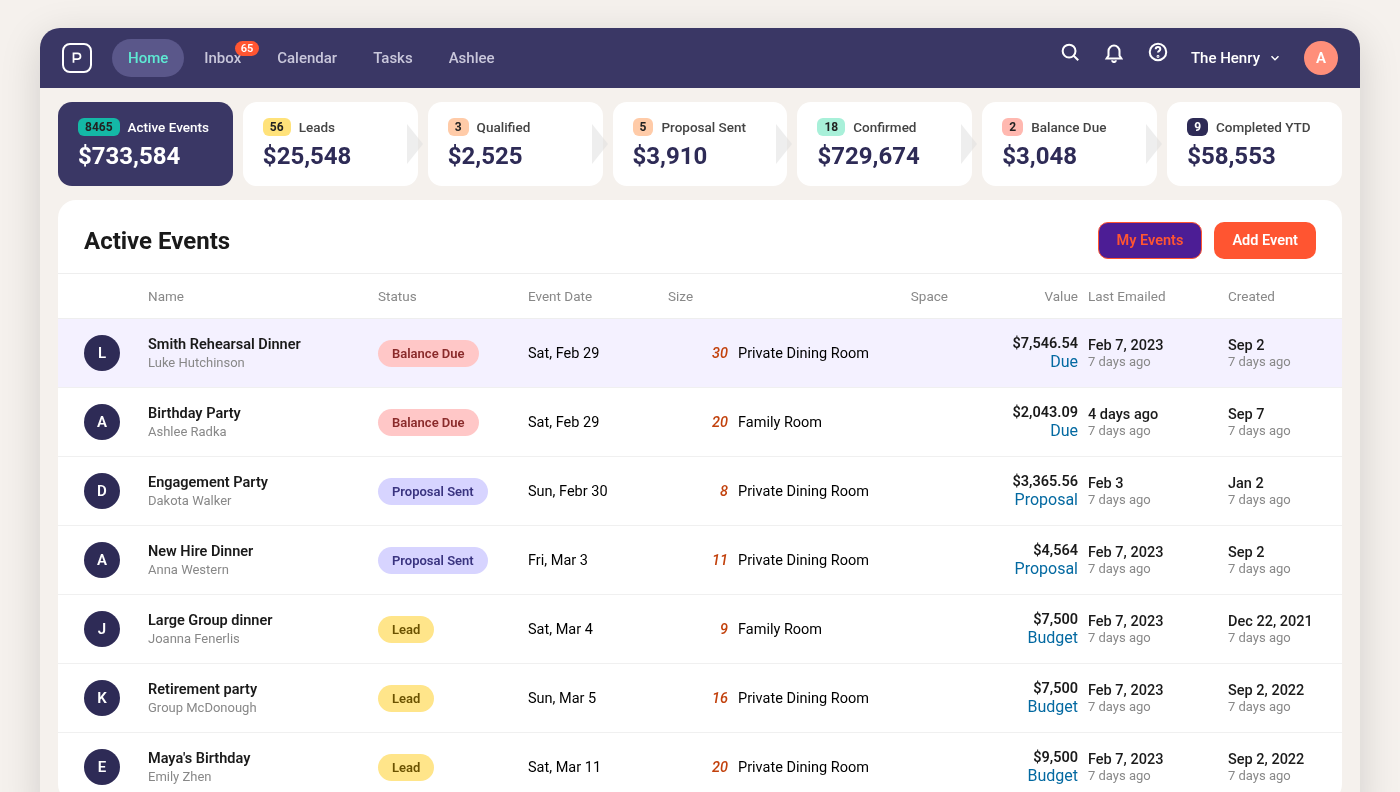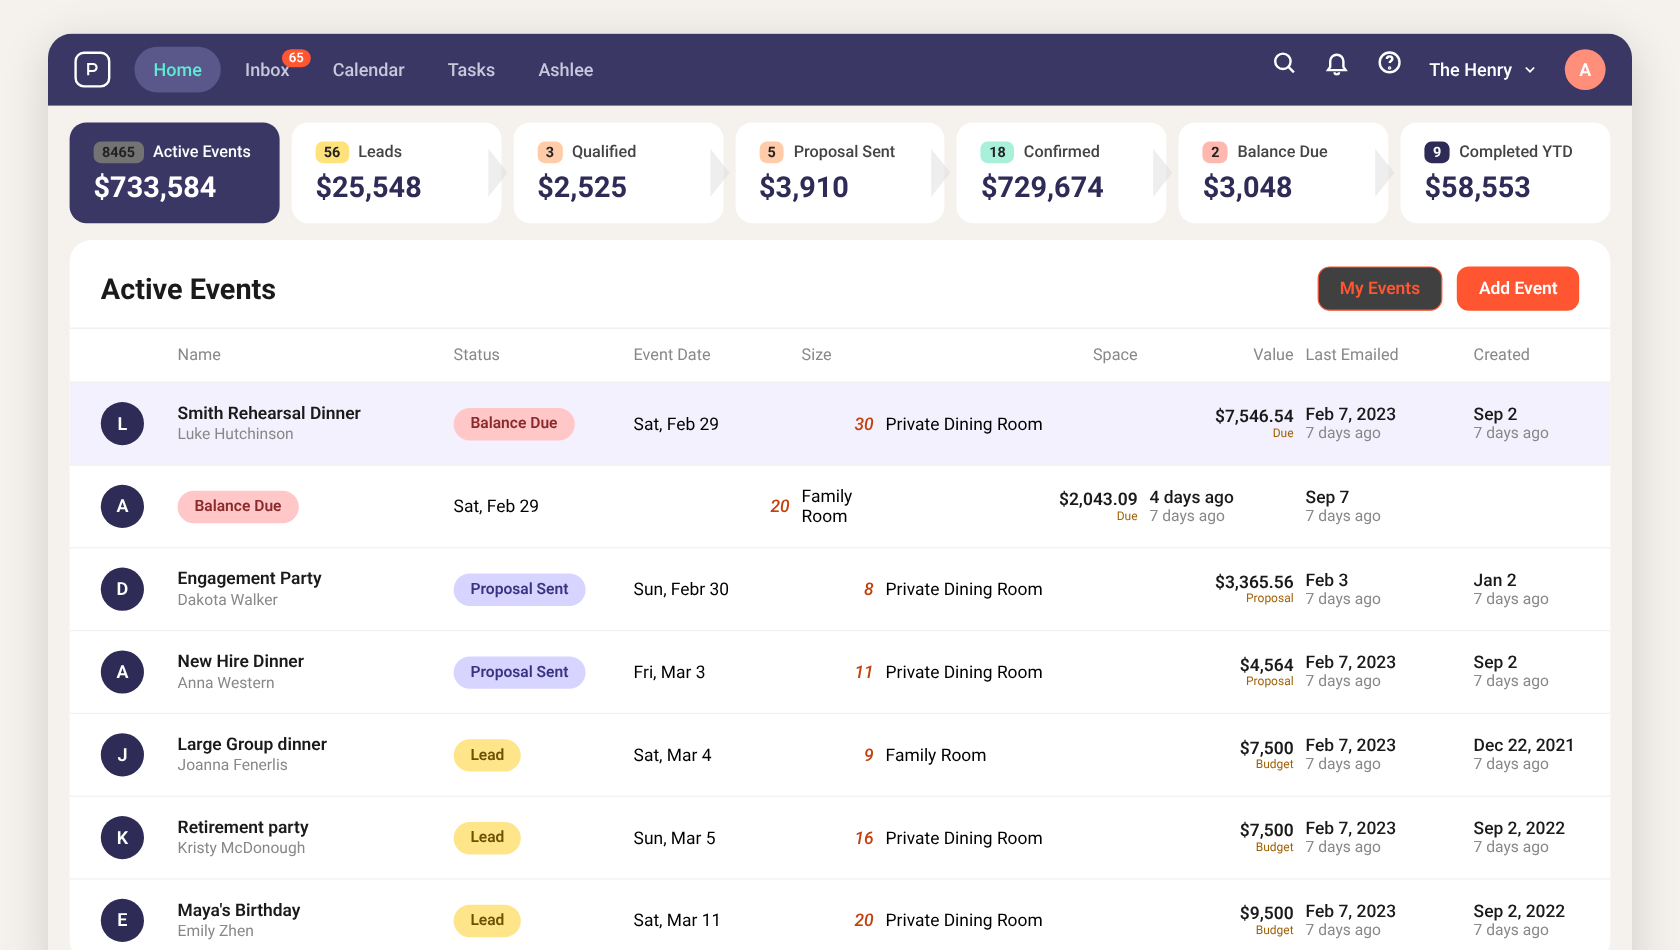--- a/index.html
+++ b/index.html
@@ -15,45 +15,45 @@
 .topbar-right { margin-left:auto; display:flex; gap:22px; }
 .icon-btn { color:#fff; cursor:pointer; display:flex; }
 .org { color:#fff; font-size:15px; font-weight:500; display:flex; align-items:center; gap:8px; cursor:pointer; }
 .avatar { width:34px; height:34px; border-radius:50%; background:#ff8f7a; color:#fff; display:flex; align-items:center; justify-content:center; font-weight:600; font-size:15px; }
 .pipeline { display:flex; gap:10px; padding:14px 18px; }
 .stage { flex:1; background:#fff; border-radius:14px; padding:16px 20px; position:relative; }
 .stage.active { background:#3a3765; color:#fff; }
 .stage-head { display:flex; align-items:center; gap:8px; font-size:13.5px; font-weight:500; color:#444; }
 .stage.active .stage-head { color:#fff; }
 .stage-pill { font-size:12px; font-weight:700; padding:2px 7px; border-radius:6px; background:#eee; color:#222; }
-.stage.active .stage-pill { background:#737373; color:#222; }
+.stage.active .stage-pill { background:#14b8a6; color:#222; }
 .pill-yellow{background:#ffe27a;} .pill-orange{background:#ffcba8;} .pill-teal{background:#a8f0d9;} .pill-red{background:#ffb8b0;} .pill-navy{background:#2e2b56;color:#fff;}
 .stage-amt { font-size:24px; font-weight:700; margin-top:6px; color:#2e2b56; }
 .stage.active .stage-amt { color:#fff; }
 .stage:not(:last-child):not(.active)::after { content:""; position:absolute; right:-5px; top:50%; transform:translateY(-50%); width:0; height:0; border-left:16px solid #ddd; border-top:20px solid transparent; border-bottom:20px solid transparent; opacity:.5; }
 .panel { background:#fff; margin:0 18px 18px 18px; border-radius:18px; overflow:hidden; }
 .panel-head { display:flex; align-items:center; justify-content:space-between; padding:22px 26px 14px 26px; }
 .panel-title { font-size:24px; font-weight:700; color:#1a1a1a; }
 .panel-actions { display:flex; gap:12px; }
 .btn { padding:9px 18px; border-radius:10px; font-size:14.5px; font-weight:600; cursor:pointer; border:none; }
-.btn-outline { background:#404040; border:1.5px solid #ff5531; color:#ff5531; }
+.btn-outline { background:#4c1d95; border:1.5px solid #ff5531; color:#ff5531; }
 .btn-solid { background:#ff5531; color:#fff; }
 .thead { display:grid; grid-template-columns:54px 220px 140px 130px 60px 210px 120px 130px 130px 80px; gap:10px; padding:14px 26px; border-top:1px solid #eee; border-bottom:1px solid #eee; font-size:13.5px; color:#888; }
 .thead>div:nth-child(6),.thead>div:nth-child(7){text-align:right;}
 .row { display:grid; grid-template-columns:54px 220px 140px 130px 60px 210px 120px 130px 130px 80px; gap:10px; padding:16px 26px; border-bottom:1px solid #f0f0f0; align-items:center; font-size:14.5px; }
 .row.hl { background:#f4f1ff; }
 .row-avatar { width:36px; height:36px; border-radius:50%; background:#2e2b56; color:#fff; display:flex; align-items:center; justify-content:center; font-weight:600; font-size:15px; }
 .row-name { font-weight:600; color:#1a1a1a; }
 .row-sub { font-size:13px; color:#888; margin-top:2px; }
 .status-pill { display:inline-block; padding:6px 14px; border-radius:18px; font-size:13px; font-weight:600; }
 .sp-red{background:#ffc7c7;color:#8a2a2a;} .sp-purple{background:#d7d4ff;color:#3a3480;} .sp-yellow{background:#ffe58a;color:#6b5200;}
 .col-size { text-align:right; color:#c2410c; font-weight:500;font-style:italic; }
 .col-val { text-align:right; }
 .col-val .v1 { font-weight:600; color:#1a1a1a; }
-.col-val .v2 { font-size:10px; color:#a16207; }
+.col-val .v2 { font-size:16px; color:#0369a1; }
 .col-txt .v1 { font-weight:500; color:#1a1a1a; }
 .col-txt .v2 { font-size:13px; color:#888; }
 svg { display:block; }
 </style>
 </head>
 <body>
 
 <div class="app">
   <div class="topbar">
     <div class="logo">
@@ -188,20 +188,24 @@
             <div class="v1">Feb 7, 2023</div>
             <div class="v2">7 days ago</div>
           </div>
     <div class="col-txt">
             <div class="v1">Sep 2</div>
             <div class="v2">7 days ago</div>
           </div>
     </div>
         <div class="row">
     <div class="row-avatar">A</div>
+    <div class="col-txt">
+            <div class="row-name">Birthday Party</div>
+            <div class="row-sub">Ashlee Radka</div>
+          </div>
     <div><span class="status-pill sp-red">Balance Due</span></div>
     <div>Sat, Feb 29</div>
     <div class="col-size">20</div>
     <div>Family Room</div>
     <div class="col-val">
             <div class="v1">$2,043.09</div>
             <div class="v2">Due</div>
           </div>
     <div class="col-txt">
             <div class="v1">4 days ago</div>
@@ -278,21 +282,21 @@
           </div>
     <div class="col-txt">
             <div class="v1">Dec 22, 2021</div>
             <div class="v2">7 days ago</div>
           </div>
     </div>
         <div class="row">
     <div class="row-avatar">K</div>
     <div class="col-txt">
             <div class="row-name">Retirement party</div>
-            <div class="row-sub">Kristy McDonough</div>
+            <div class="row-sub">Group McDonough</div>
           </div>
     <div><span class="status-pill sp-yellow">Lead</span></div>
     <div>Sun, Mar 5</div>
     <div class="col-size">16</div>
     <div>Private Dining Room</div>
     <div class="col-val">
             <div class="v1">$7,500</div>
             <div class="v2">Budget</div>
           </div>
     <div class="col-txt">

